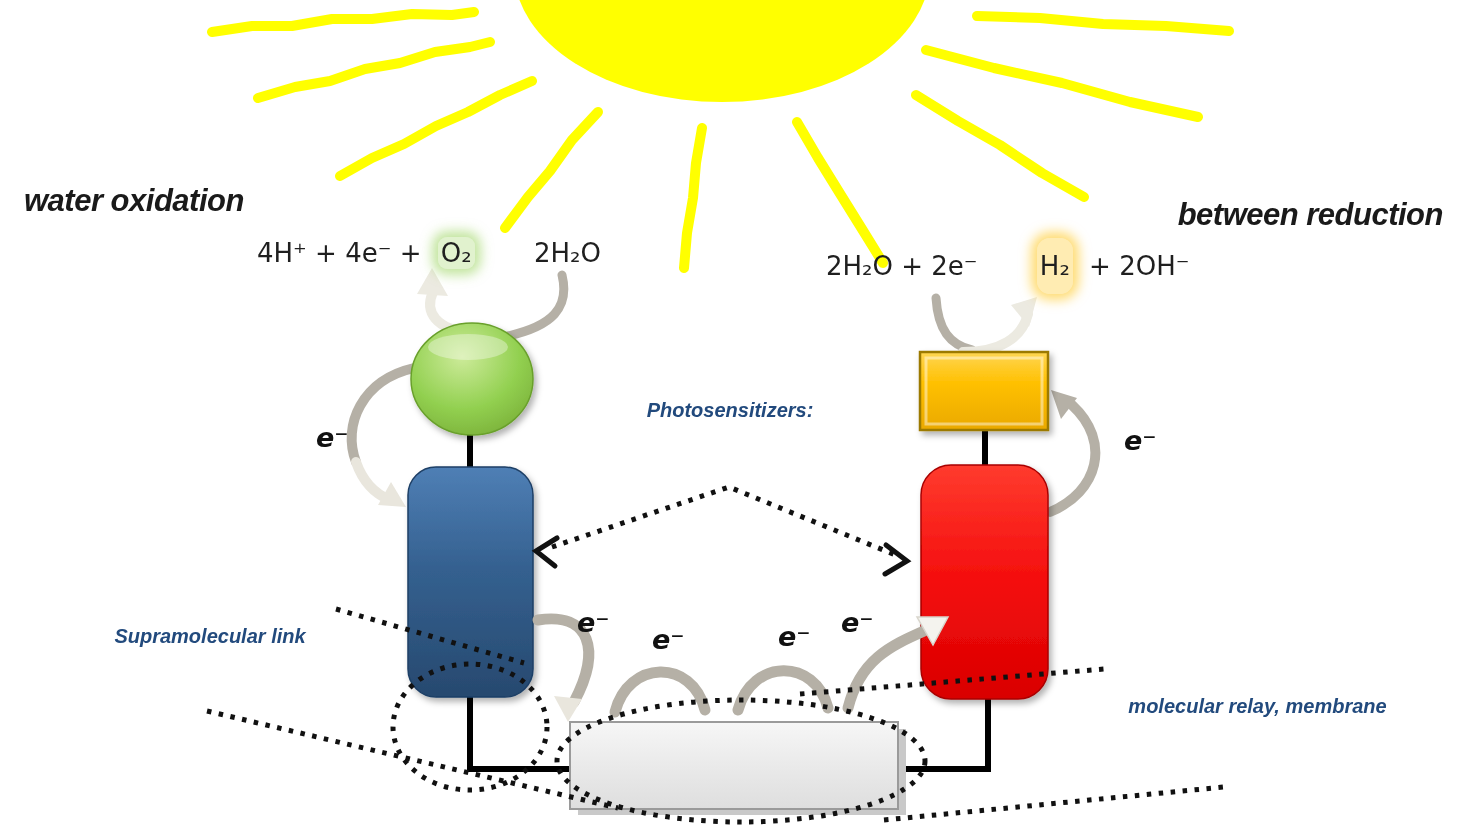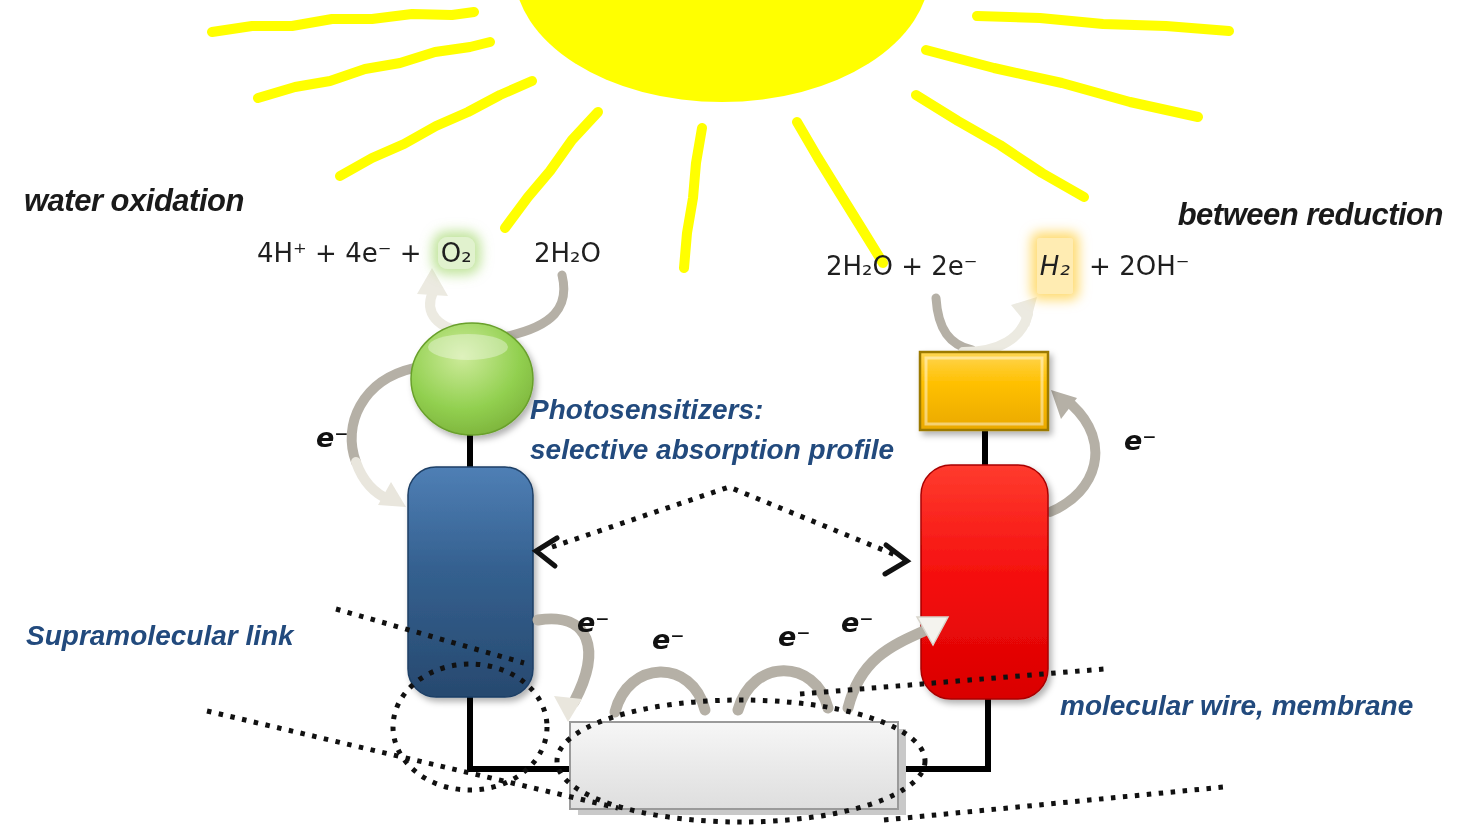--- a/index.html
+++ b/index.html
@@ -7,23 +7,23 @@
        font-family:"Liberation Sans", sans-serif;}
   .stage{position:absolute;inset:0;}
   svg{position:absolute;left:0;top:0;}
   .txt{position:absolute;white-space:nowrap;}
   .title{font-size:31px;font-weight:bold;font-style:italic;color:#1a1a1a;letter-spacing:-0.5px;}
   .eq{font-family:"DejaVu Sans", sans-serif;font-size:26px;color:#1f1f1f;}
   .eq .gap{margin-left:51px;}
   .eq .sp{margin-left:8px;}
   .glow-green{background:rgba(146,208,80,.28);border-radius:9px;padding:1px 3px;
               box-shadow:0 0 12px 6px rgba(146,208,80,.55);}
-  .glow-orange{background:rgba(255,192,0,.30);border-radius:3px;padding:13px 3px;
-               box-shadow:0 0 12px 6px rgba(255,192,0,.55);font-style:italic;}
-  .note{font-size:28px;font-weight:bold;font-style:italic;color:#224a7d;text-align:left;}
+  .glow-orange{background:rgba(255,192,0,.30);border-radius:13px;padding:13px 3px;
+               box-shadow:0 0 12px 6px rgba(255,192,0,.55);}
+  .note{font-size:20px;font-weight:bold;font-style:italic;color:#224a7d;text-align:center;}
   .elabel{font-family:"DejaVu Sans", sans-serif;font-size:27px;font-weight:bold;
           font-style:italic;color:#111;}
 </style>
 </head>
 <body>
 
 <div class="stage">
 
 <svg width="1483" height="828" viewBox="0 0 1483 828">
   <defs>
@@ -145,29 +145,28 @@
 </div>
 
 <div class="txt eq" style="left:826px;top:251px">
   <span>2H₂O + 2e⁻</span>
   <span class="glow-orange gap">H₂</span>
   <span class="sp">+ 2OH⁻</span>
 </div>
 
 <div class="txt note" style="left:530px;top:390px;width:400px;line-height:40px">
   <div>Photosensitizers:</div>
-  <div>selective absorption profile</div>
 </div>
 
 <div class="txt note" style="left:26px;top:616px;width:368px;line-height:40px">
   <div>Supramolecular link</div>
 </div>
 
 <div class="txt note" style="left:1060px;top:687px;width:395px;line-height:38px">
-  <div>molecular wire, membrane</div>
+  <div>molecular relay, membrane</div>
 </div>
 
 <div class="txt elabel" style="left:316px;top:422px">e⁻</div>
 <div class="txt elabel" style="left:1124px;top:425px">e⁻</div>
 <div class="txt elabel" style="left:577px;top:607px">e⁻</div>
 <div class="txt elabel" style="left:652px;top:624px">e⁻</div>
 <div class="txt elabel" style="left:778px;top:621px">e⁻</div>
 <div class="txt elabel" style="left:841px;top:607px">e⁻</div>
 
 </div>

